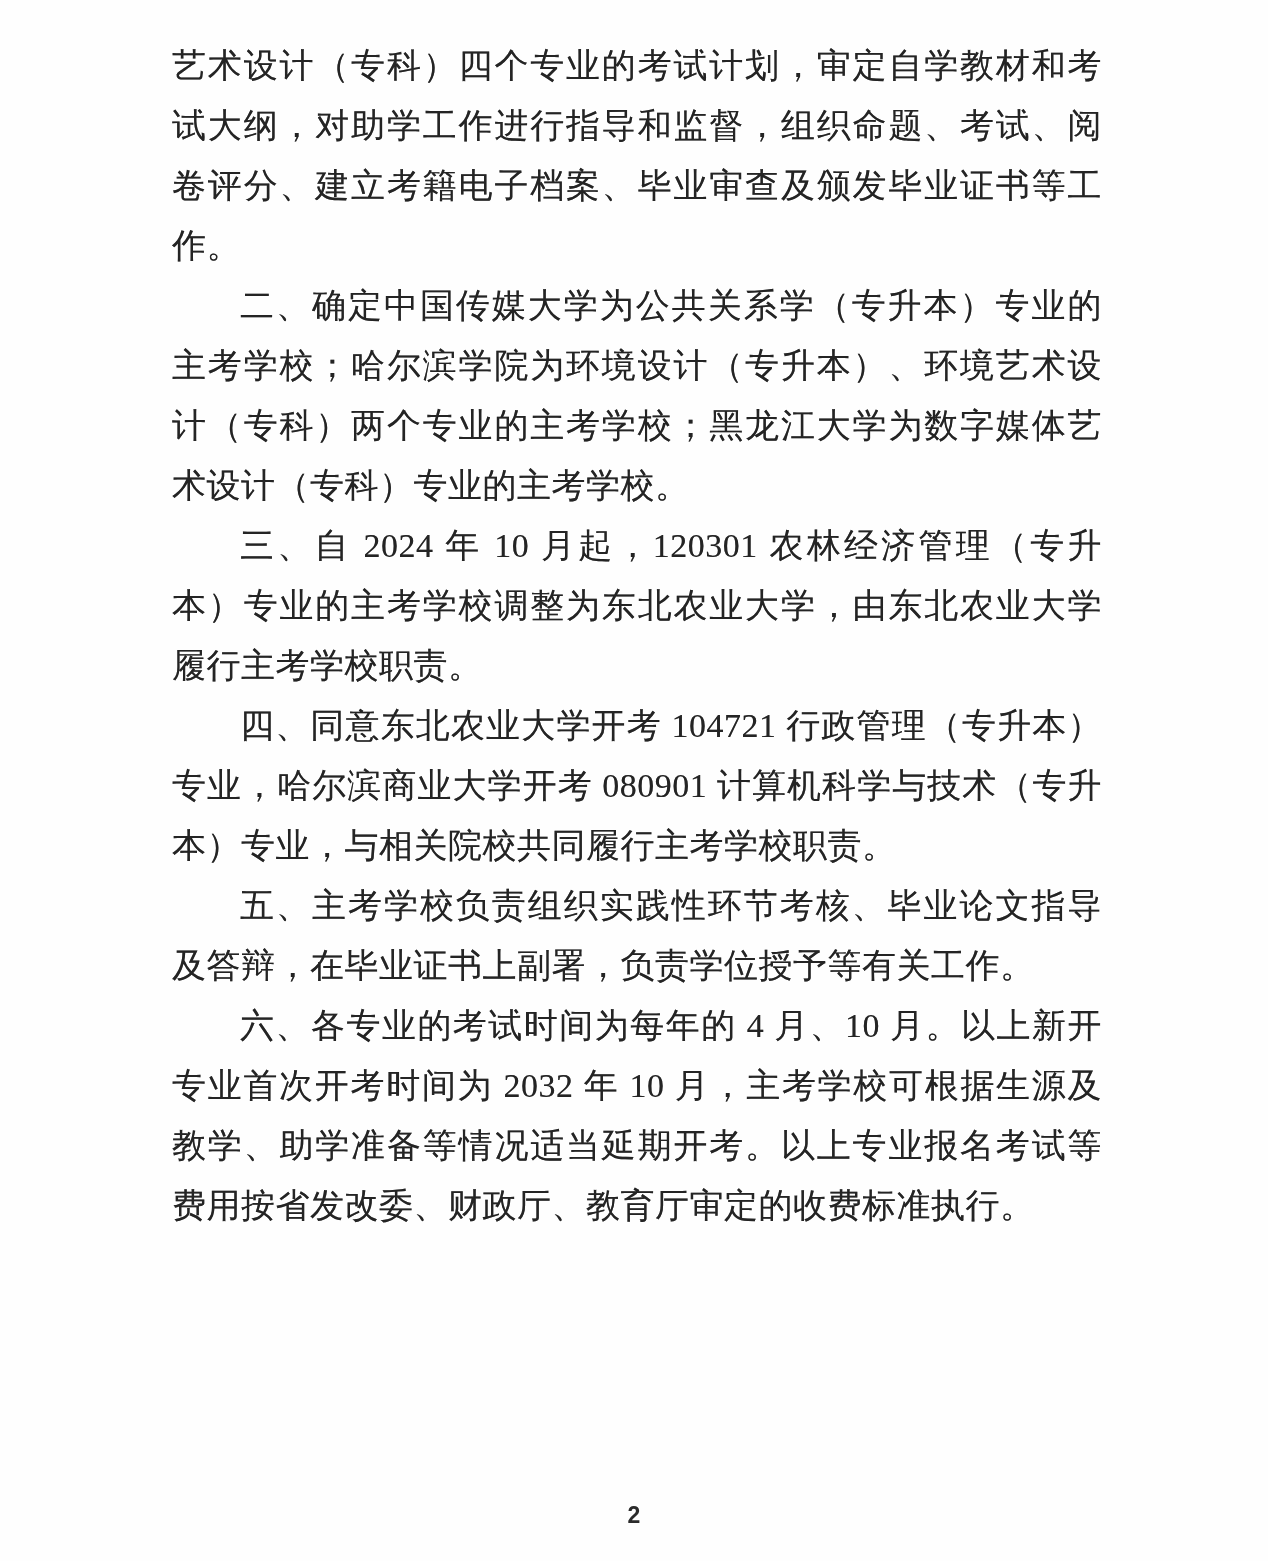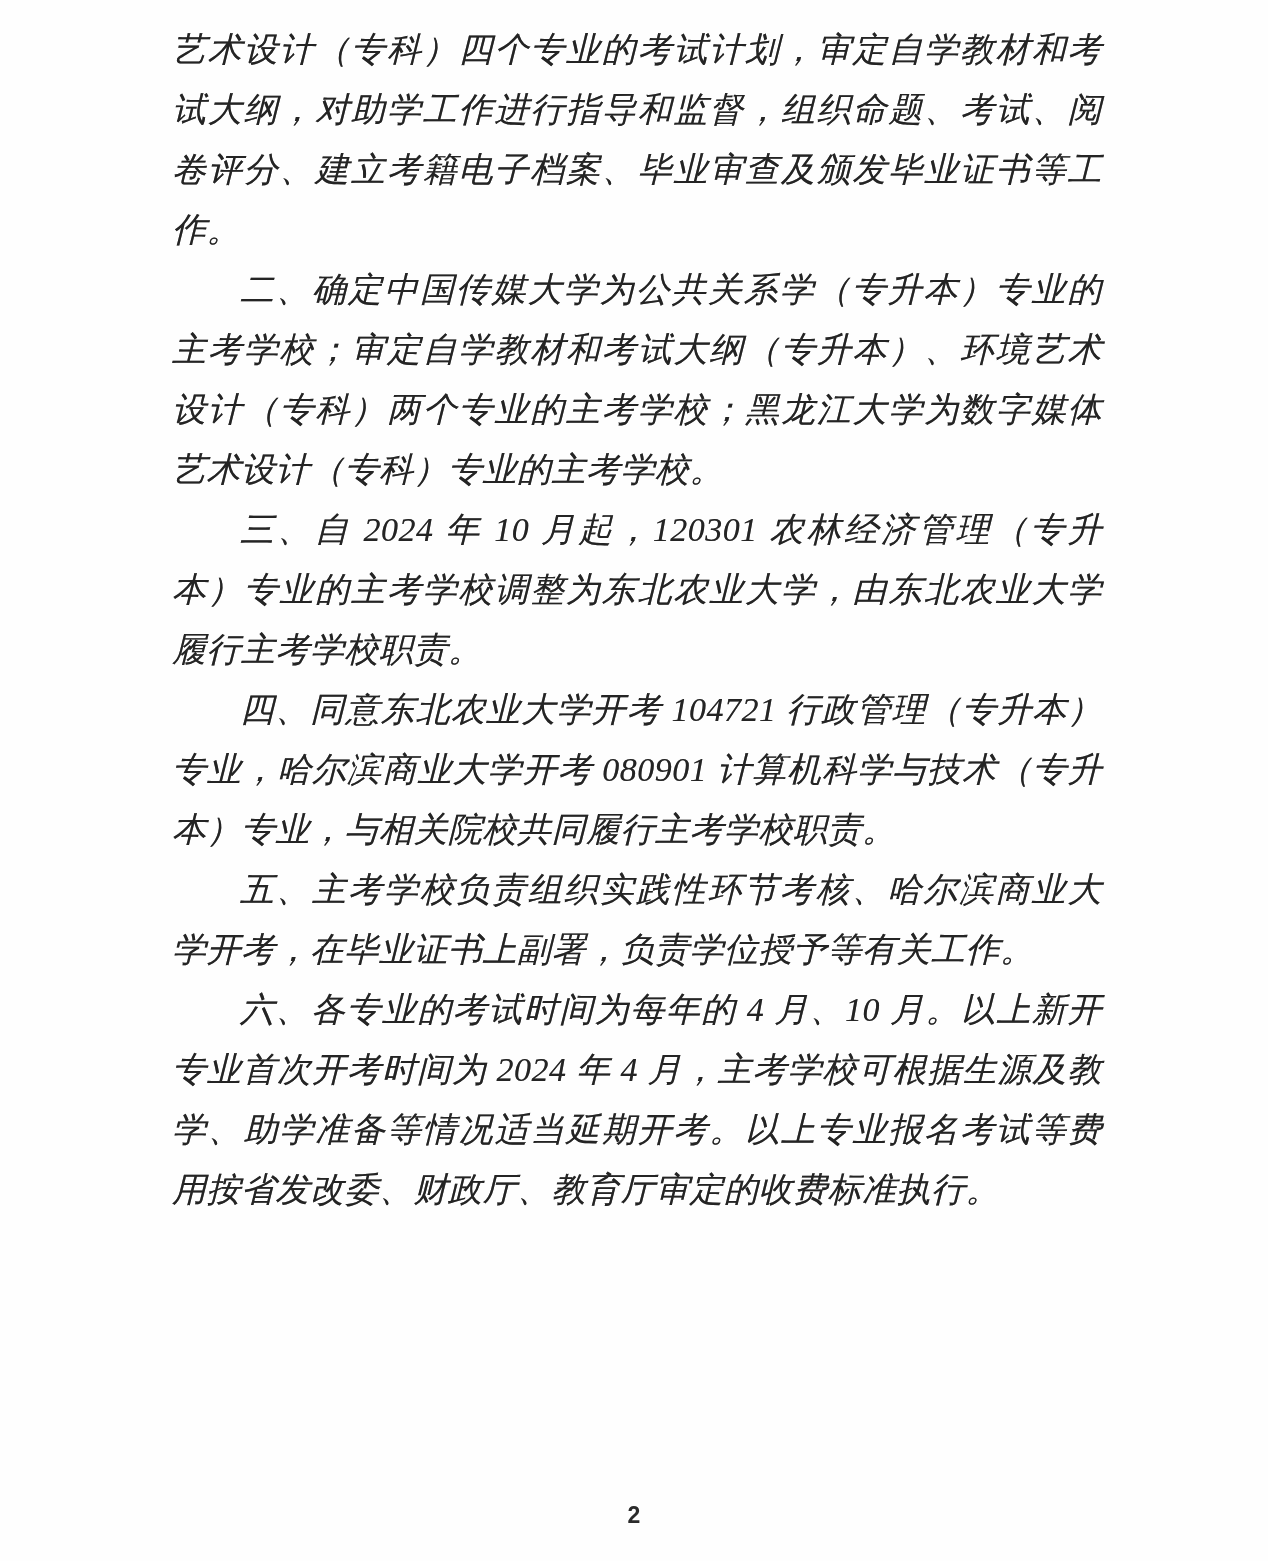--- a/index.html
+++ b/index.html
@@ -11,23 +11,22 @@
     position: relative;
     width: 1268px;
     height: 1561px;
     background: #fefefe;
     overflow: hidden;
     font-family: "Liberation Serif", "DejaVu Serif", serif;
   }
   .doc-body {
     position: absolute;
     left: 172px;
-    top: 20px;
+    top: 36px;
     width: 930px;
-    font-style: italic;
   }
   .para {
     margin: 0;
     font-size: 34px;
     line-height: 60px;
     color: #242424;
     text-align: justify;
     text-justify: inter-ideograph;
     text-indent: 2em;
     letter-spacing: 0.5px;
@@ -49,22 +48,22 @@
     color: #2b2b2b;
     font-weight: 600;
   }
 </style>
 </head>
 <body>
 
 <div class="page">
   <div class="doc-body">
     <p class="para continuation">艺术设计（专科）四个专业的考试计划，审定自学教材和考试大纲，对助学工作进行指导和监督，组织命题、考试、阅卷评分、建立考籍电子档案、毕业审查及颁发毕业证书等工作。</p>
-    <p class="para">二、确定中国传媒大学为公共关系学（专升本）专业的主考学校；审定自学教材和考试大纲（专升本）、环境艺术设计（专科）两个专业的主考学校；黑龙江大学为数字媒体艺术设计（专科）专业的主考学校。</p>
+    <p class="para">二、确定中国传媒大学为公共关系学（专升本）专业的主考学校；哈尔滨学院为环境设计（专升本）、环境艺术设计（专科）两个专业的主考学校；黑龙江大学为数字媒体艺术设计（专科）专业的主考学校。</p>
     <p class="para">三、自 2024 年 10 月起，120301 农林经济管理（专升本）专业的主考学校调整为东北农业大学，由东北农业大学履行主考学校职责。</p>
     <p class="para">四、同意东北农业大学开考 104721 行政管理（专升本）专业，哈尔滨商业大学开考 080901 计算机科学与技术（专升本）专业，与相关院校共同履行主考学校职责。</p>
-    <p class="para">五、主考学校负责组织实践性环节考核、哈尔滨商业大学开考，在毕业证书上副署，负责学位授予等有关工作。</p>
-    <p class="para">六、各专业的考试时间为每年的 4 月、10 月。以上新开专业首次开考时间为 2024 年 4 月，主考学校可根据生源及教学、助学准备等情况适当延期开考。以上专业报名考试等费用按省发改委、财政厅、教育厅审定的收费标准执行。</p>
+    <p class="para">五、主考学校负责组织实践性环节考核、毕业论文指导及答辩，在毕业证书上副署，负责学位授予等有关工作。</p>
+    <p class="para">六、各专业的考试时间为每年的 4 月、10 月。以上新开专业首次开考时间为 2032 年 10 月，主考学校可根据生源及教学、助学准备等情况适当延期开考。以上专业报名考试等费用按省发改委、财政厅、教育厅审定的收费标准执行。</p>
   </div>
   <div class="page-footer">
     <span class="page-number">2</span>
   </div>
 </div>
 
 </body></html>

